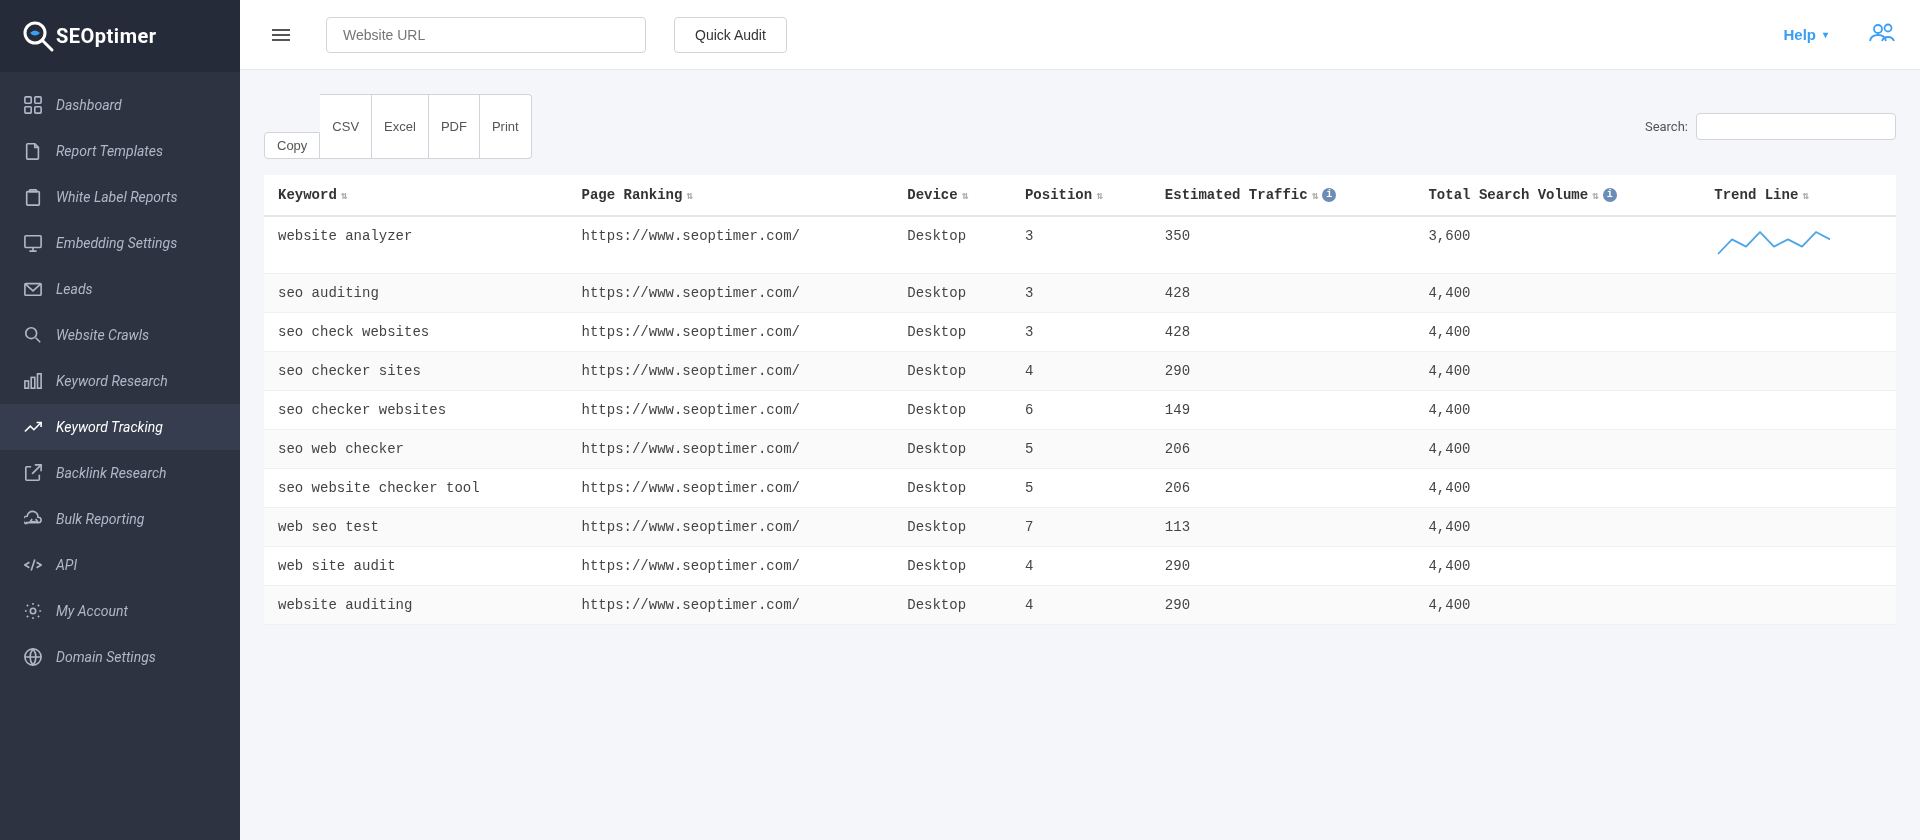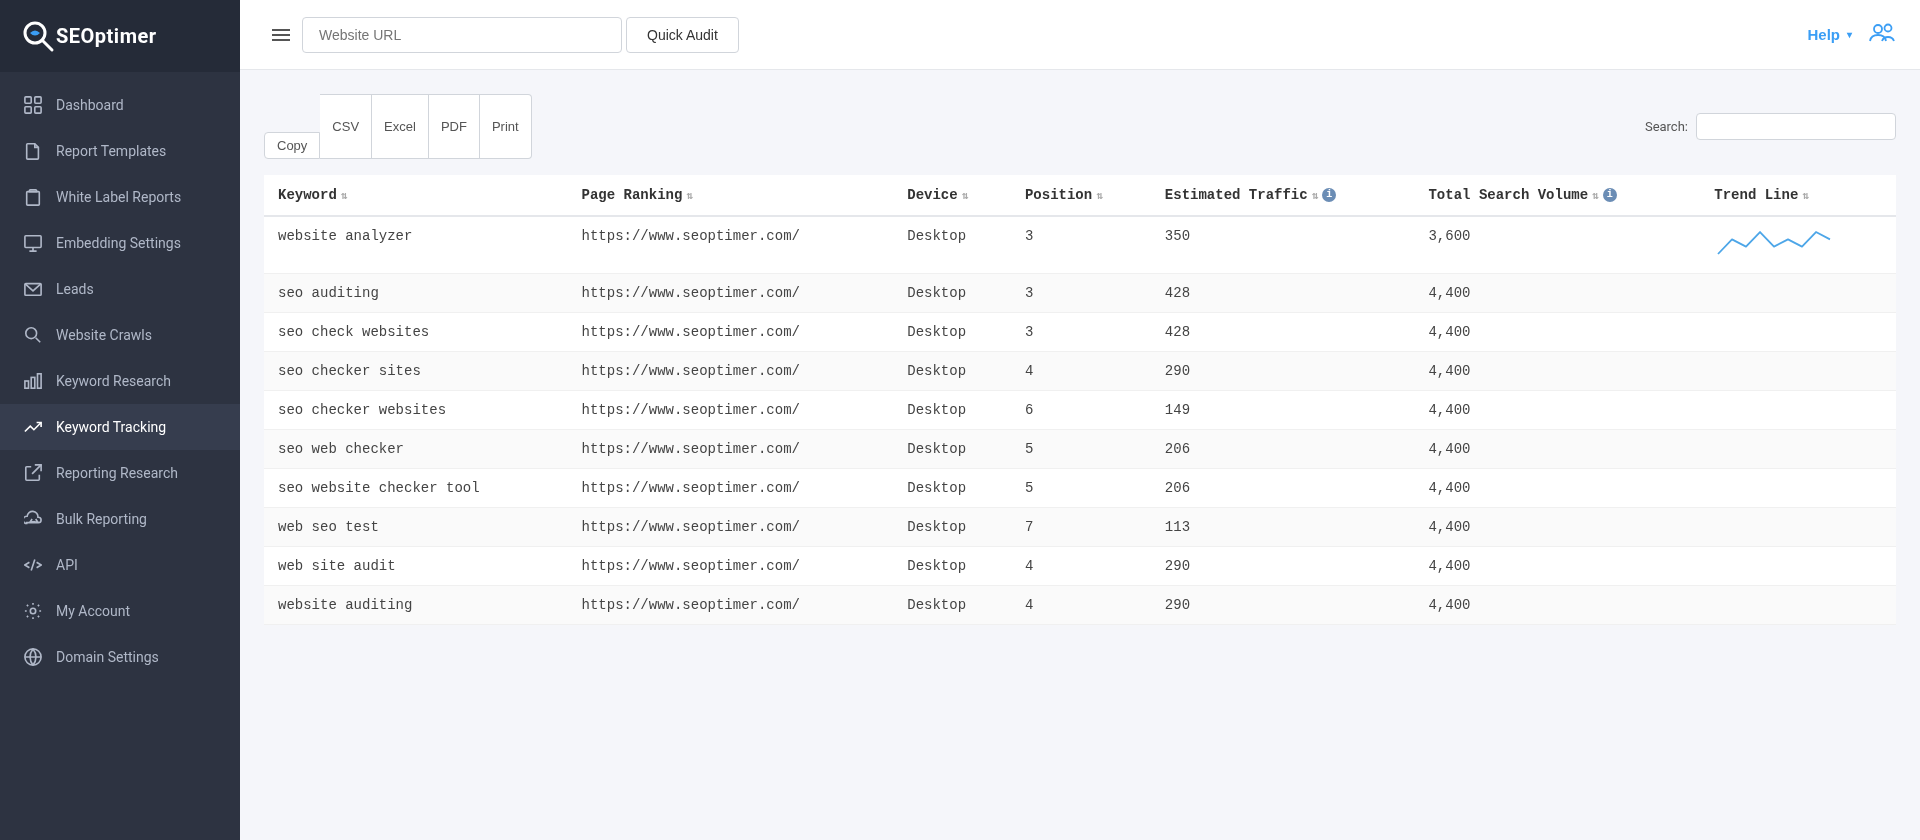--- a/index.html
+++ b/index.html
@@ -40,20 +40,21 @@
     }
     .nav-item {
       display: flex;
       align-items: center;
       gap: 14px;
       padding: 14px 24px;
       color: #b0b8c8;
       font-size: 14px;
       cursor: pointer;
       transition: background 0.15s;
+      font-style: italic;
     }
     .nav-item.active { background: #363d4e; color: #fff; }
     .nav-icon {
       width: 18px;
       height: 18px;
       display: flex;
       align-items: center;
       justify-content: center;
       flex-shrink: 0;
     }
@@ -68,21 +69,21 @@
     }
 
     
     .topbar {
       background: #fff;
       border-bottom: 1px solid #e5e7eb;
       display: flex;
       align-items: center;
       padding: 0 24px;
       height: 70px;
-      gap: 4px;
+      gap: 28px;
       flex-shrink: 0;
     }
     .hamburger-btn {
       background: none;
       border: none;
       cursor: pointer;
       color: #555;
       display: flex;
       align-items: center;
       padding: 6px;
@@ -316,21 +317,21 @@
     <span>Keyword Tracking</span>
   </div>
       <div class="nav-item">
     <span class="nav-icon">
           <svg viewBox="0 0 20 20">
             <path d="M8 3H3a1 1 0 00-1 1v13a1 1 0 001 1h13a1 1 0 001-1v-5"></path>
             <polyline points="12,1 19,1 19,8"></polyline>
             <line x1="9" y1="11" x2="19" y2="1"></line>
           </svg>
         </span>
-    <span>Reporting Research</span>
+    <span>Backlink Research</span>
   </div>
       <div class="nav-item">
     <span class="nav-icon">
           <svg viewBox="0 0 20 20">
             <path d="M3 15a4 4 0 010-8h.5A5.5 5.5 0 0115.5 8H16a3 3 0 010 6H3z"></path>
             <polyline points="9,10 7,13 9,13"></polyline>
             <line x1="7" y1="13" x2="13" y2="13"></line>
             <polyline points="13,10 15,13 13,13"></polyline>
           </svg>
         </span>

